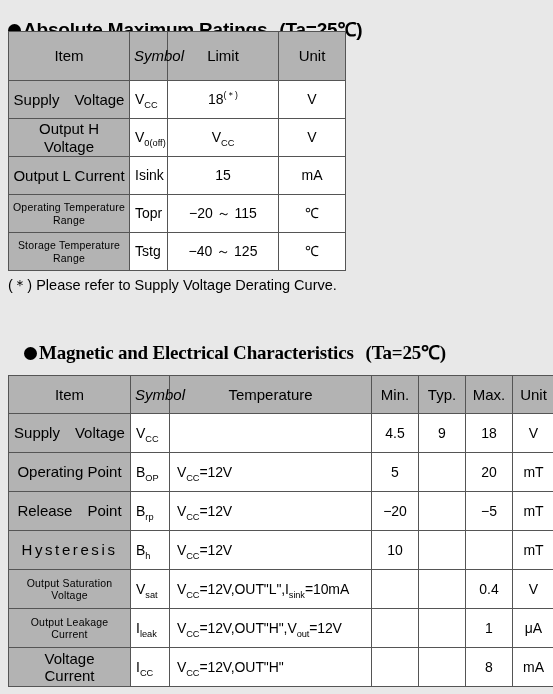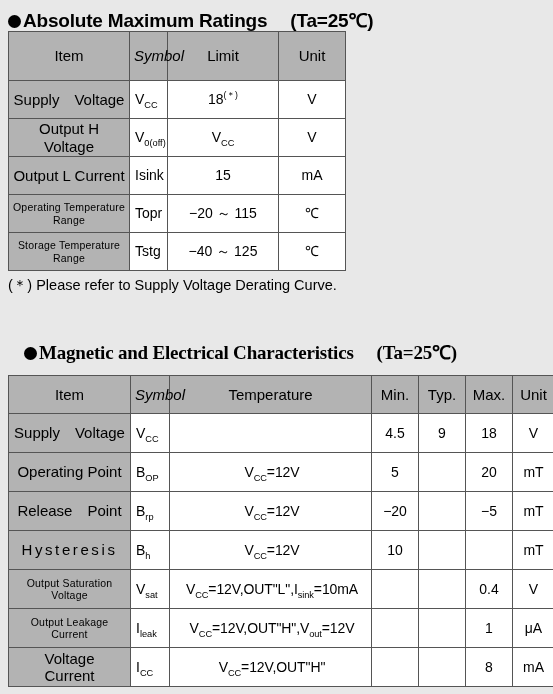--- a/index.html
+++ b/index.html
@@ -30,23 +30,23 @@
     width: 13px;
     height: 13px;
     border-radius: 50%;
     background: #000;
     margin-right: 2px;
     position: relative;
     top: 1px;
     flex: 0 0 auto;
   }
   .heading-text { }
-  .heading-cond { margin-left: 23px; }
-
-  #heading-abs { position: absolute; left: 8px; top: 7px; }
+  .heading-cond { margin-left: 12px; }
+
+  #heading-abs { position: absolute; left: 8px; top: 16px; }
   #heading-mag { position: absolute; left: 24px; top: 339px; font-family: Liberation Serif, serif; }
 
   
   table.ds {
     border-collapse: collapse;
     table-layout: fixed;
     background: #fff;
     position: absolute;
   }
   table.ds td, table.ds th {
@@ -74,21 +74,21 @@
   table.ds td.item-cell.spaced {
     letter-spacing: 2.6px;
   }
   table.ds td.sym-cell {
     font-size: 14px;
     text-align: left;
     padding-left: 5px;
   }
   table.ds td.cond-cell {
     font-size: 14px;
-    text-align: center;
+    text-align: left;
     padding-left: 7px;
     letter-spacing: -0.1px;
     margin-top: 44px;
   }
   table.ds td.val-cell { font-size: 14px; }
   table.ds td.unit-cell { font-size: 14px; }
 
   sub { font-size: 0.66em; line-height: 0; }
   sup { font-size: 0.62em; line-height: 0; }
 

